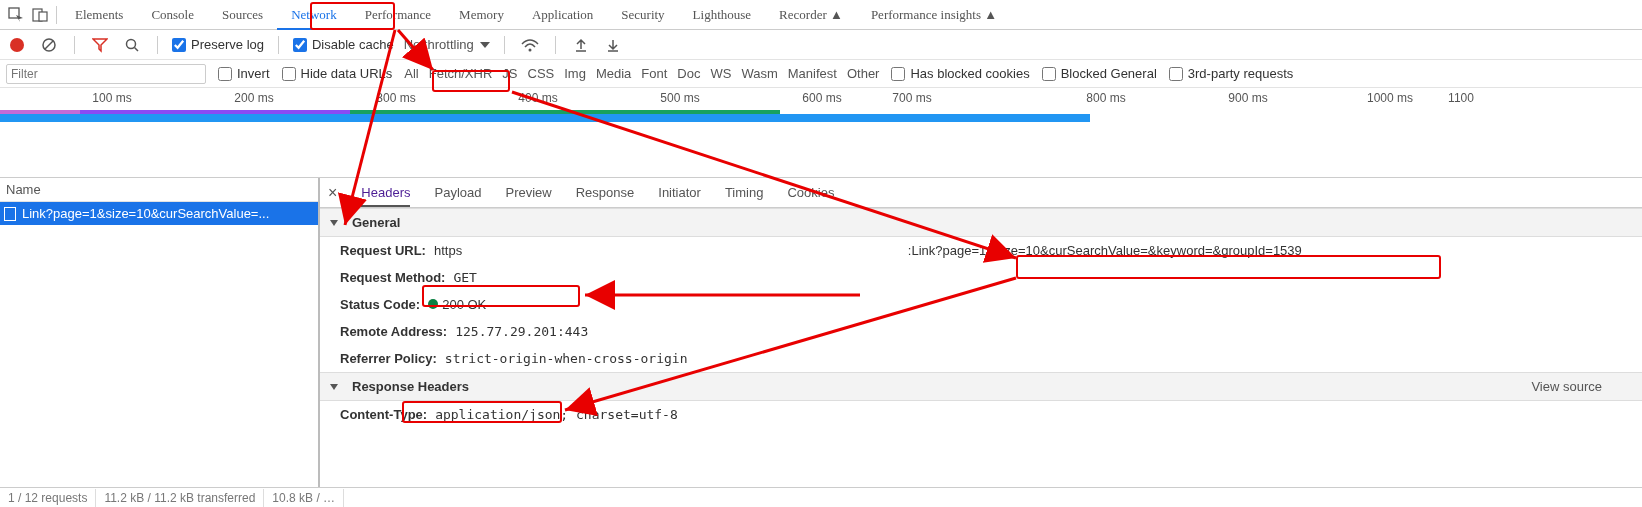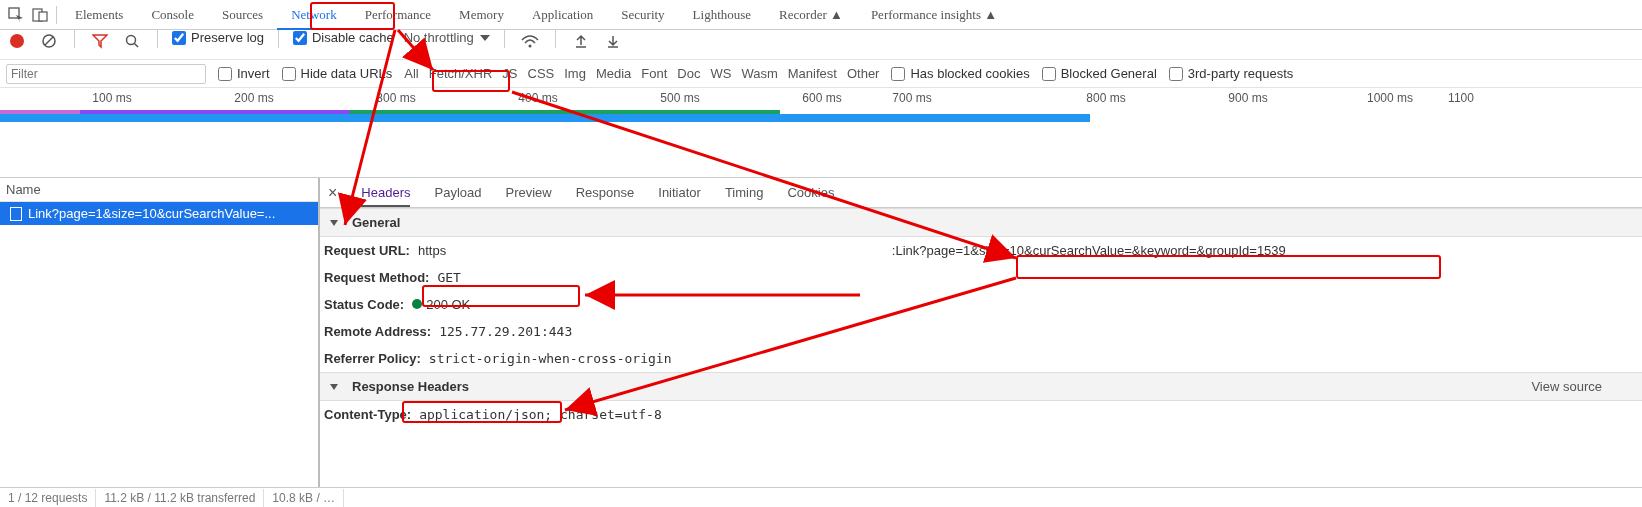--- a/index.html
+++ b/index.html
@@ -7,21 +7,21 @@
 
   
   .tabs-row { display: flex; align-items: center; height: 30px; border-bottom: 1px solid #ccc; padding: 0 4px; gap: 0; }
   .tabs-row .icon-btn { width: 24px; height: 24px; display:flex; align-items:center; justify-content:center; color:#555; cursor:pointer; }
   .tabs-row .tab { padding: 6px 14px; color:#555; cursor:pointer; position: relative; font-family: Liberation Serif, serif; }
   .tabs-row .tab.active { color:#1a73e8; }
   .tabs-row .tab.active::after { content:""; position:absolute; left:0; right:0; bottom:-1px; height:2px; background:#1a73e8; }
   .vsep { width:1px; height:18px; background:#ccc; margin:0 4px; }
 
   
-  .toolbar-row { display:flex; align-items:flex-start; height:30px; border-bottom:1px solid #e3e3e3; padding:0 6px; gap:10px; }
+  .toolbar-row { display:flex; align-items:center; height:30px; border-bottom:1px solid #e3e3e3; padding:0 6px; gap:10px; }
   .record-dot { width:14px; height:14px; border-radius:50%; background:#d93025; }
   .tbtn { width:22px; height:22px; display:flex; align-items:center; justify-content:center; color:#555; cursor:pointer; }
   .funnel { color:#d93025; }
   .chk { display:flex; align-items:center; gap:5px; color:#333; }
   .chk input { width:14px; height:14px; accent-color:#1a73e8; }
   .throttle { display:flex; align-items:center; gap:6px; color:#555; }
   .triangle-down { width:0; height:0; border-left:5px solid transparent; border-right:5px solid transparent; border-top:6px solid #555; }
 
   
   .filter-row { display:flex; align-items:center; height:28px; border-bottom:1px solid #e3e3e3; padding:0 6px; gap:12px; font-size:13px; }
@@ -38,35 +38,35 @@
   .bar { position:absolute; height:4px; top:0; }
   .bar.pink { background:#c56bd6; }
   .bar.purple { background:#8a4af3; }
   .bar.green { background:#18a15f; }
   .bar.blue { background:#2196f3; height:8px; top:4px; }
 
   
   .split { display:flex; height: calc(507px - 30px - 30px - 28px - 90px - 20px); }
   .left { width:320px; border-right:2px solid #bcbcbc; }
   .left-head { padding:4px 6px; color:#555; border-bottom:1px solid #e3e3e3; }
-  .req-item { background:#1a73e8; color:#fff; padding:4px 10px; display:flex; align-items:center; gap:6px; white-space:nowrap; overflow:hidden; }
+  .req-item { background:#1a73e8; color:#fff; padding:4px 4px; display:flex; align-items:center; gap:6px; white-space:nowrap; overflow:hidden; }
   .doc-icon { width:12px; height:14px; border:1px solid #fff; display:inline-block; position:relative; }
 
   .right { flex:1; overflow:auto; }
   .detail-tabs { display:flex; align-items:center; height:30px; border-bottom:1px solid #ccc; padding:0 8px; gap:24px; }
   .detail-tabs .close { cursor:pointer; color:#555; font-size:16px; }
   .detail-tabs .dtab { color:#555; cursor:pointer; padding:6px 0; position:relative; }
   .detail-tabs .dtab.active { color:#4c1d95; font-weight:400; }
   .detail-tabs .dtab.active::after { content:""; position:absolute; left:0; right:0; bottom:-1px; height:2px; background:#555; }
 
   .section-head { background:#f3f3f3; border-top:1px solid #ddd; border-bottom:1px solid #ddd; padding:6px 10px; font-weight:bold; display:flex; align-items:center; gap:14px; position:relative; }
   .disclose { width:0; height:0; border-left:4px solid transparent; border-right:4px solid transparent; border-top:6px solid #555; display:inline-block; }
   .view-source { position:absolute; right:40px; font-weight:normal; color:#555; }
 
-  .kv { padding:6px 4px; display:flex; gap:8px; align-items:baseline; }
+  .kv { padding:6px 20px; display:flex; gap:8px; align-items:baseline; }
   .kv .k { font-weight:bold; color:#333; }
   .kv .v { font-family: Consolas, monospace; color:#333; }
   .status-dot { width:10px; height:10px; border-radius:50%; background:#0b8043; display:inline-block; margin-right:4px; }
 
   .footer { position:absolute; bottom:0; left:0; height:20px; border-top:1px solid #ccc; display:flex; align-items:center; font-size:12px; color:#777; background:#fff; width:100%; }
   .footer span { padding:2px 8px; border-right:1px solid #ddd; }
 
   
   .overlay { position:absolute; inset:0; pointer-events:none; }
   .redbox { position:absolute; border:2px solid #e80000; border-radius:3px; }

